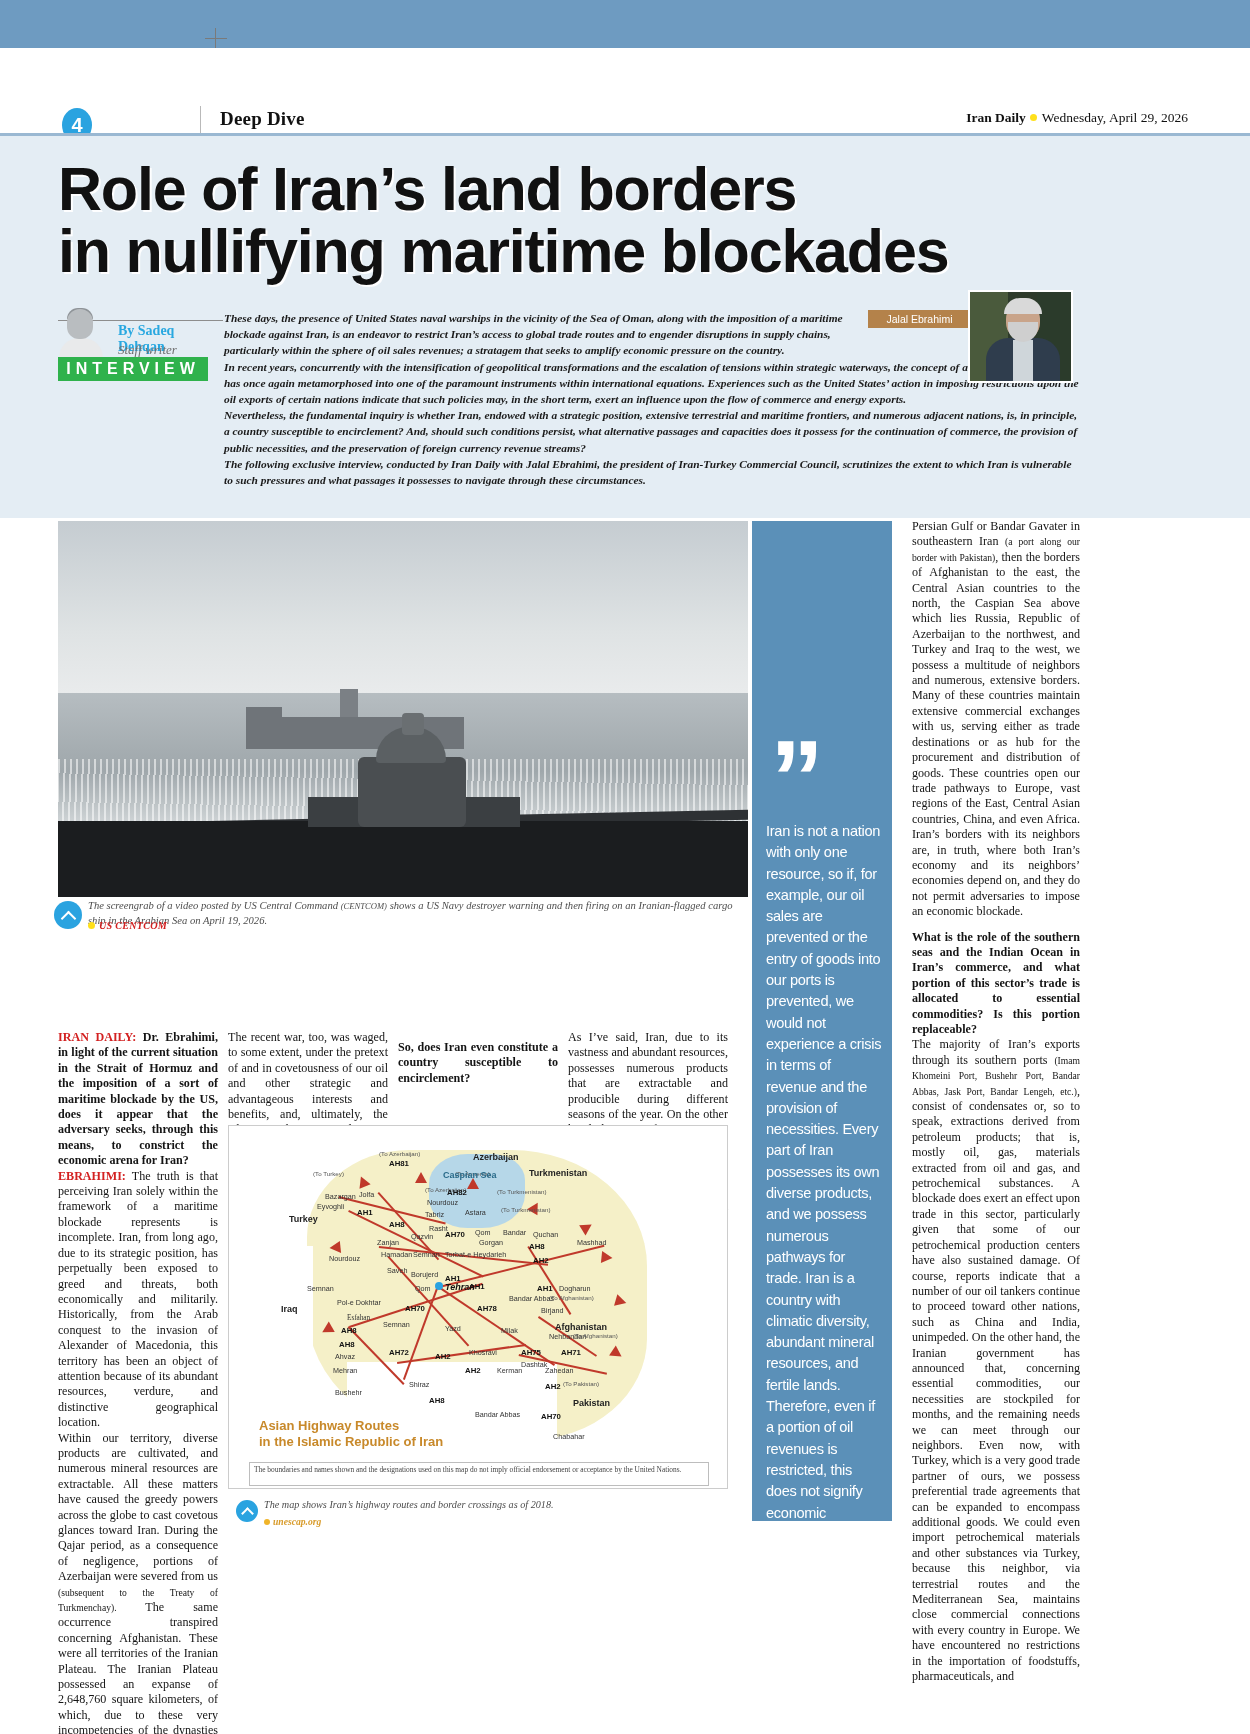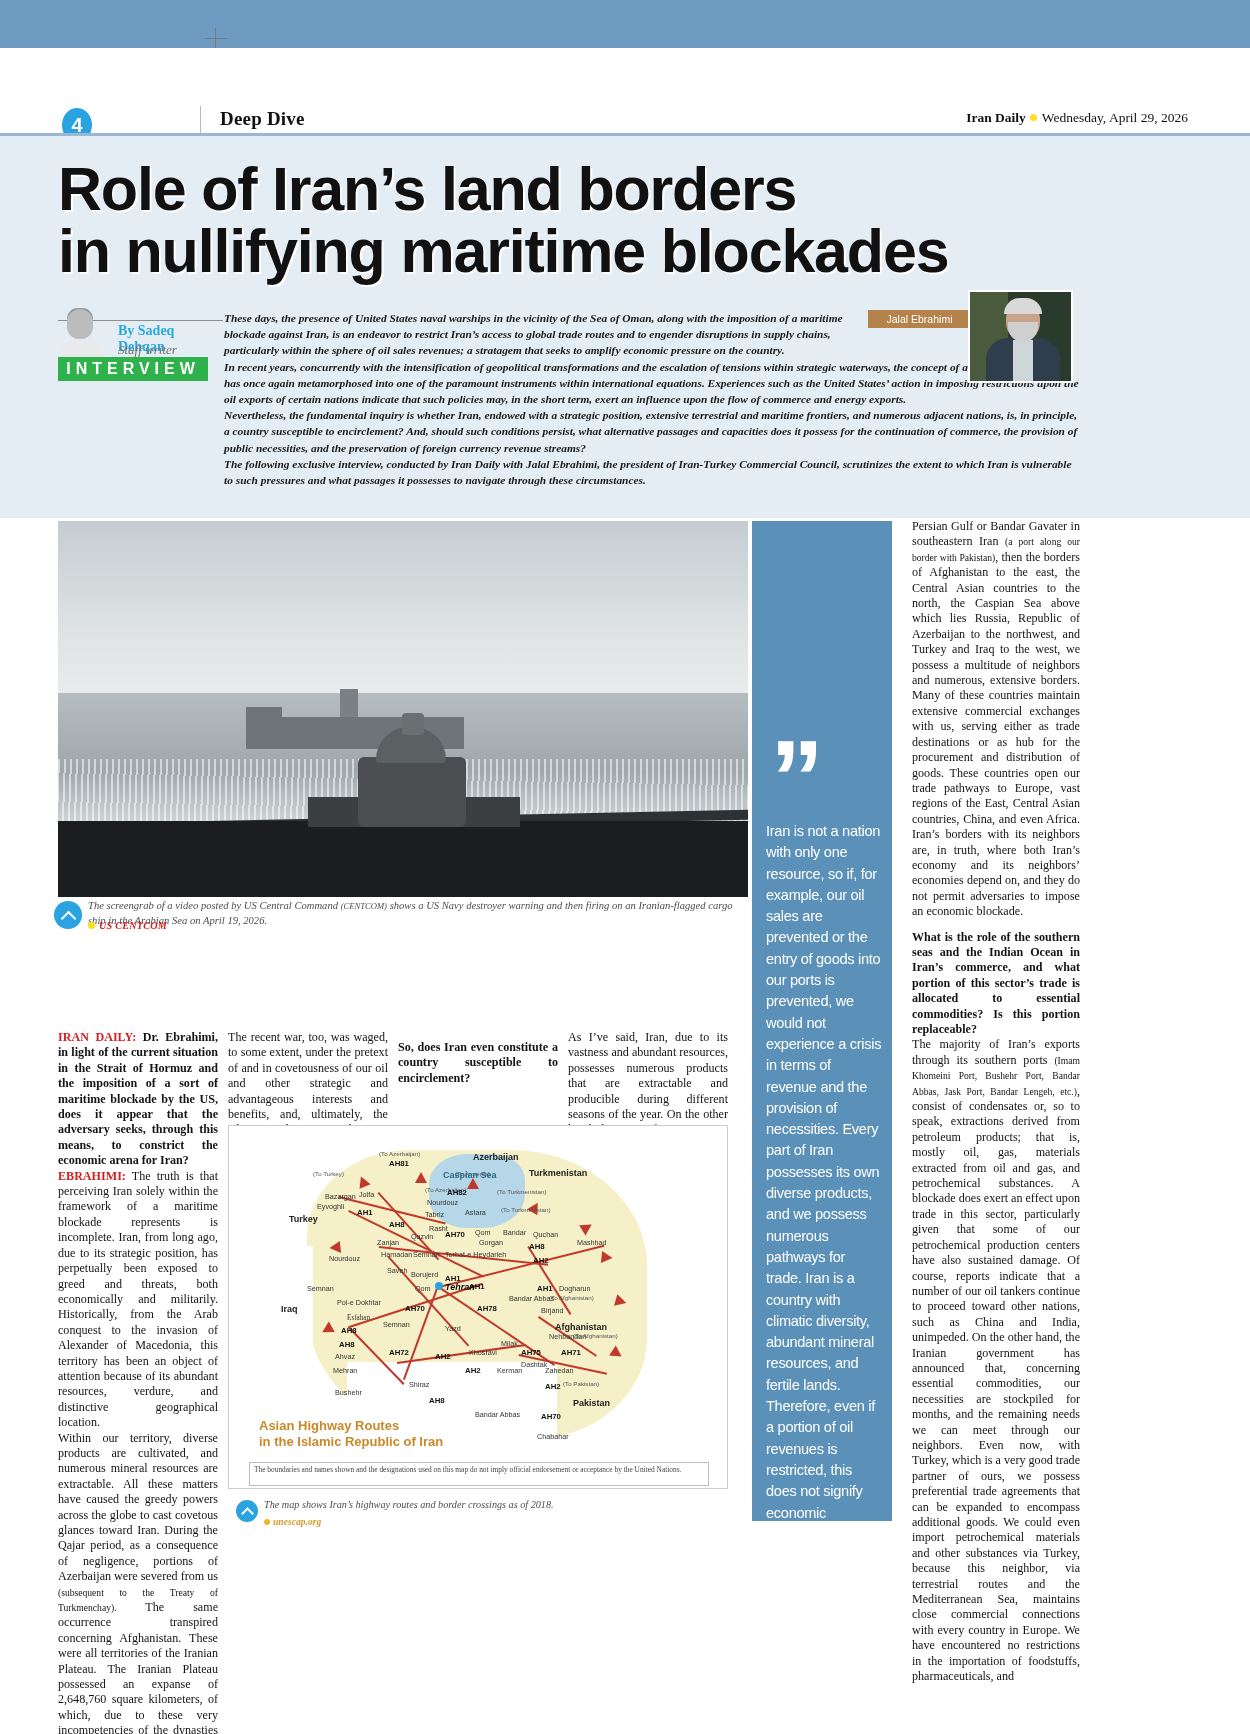--- a/index.html
+++ b/index.html
@@ -445,21 +445,21 @@
   <div class="map-label bold" style="left:176px; top:178px;">AH70</div>
   <div class="map-label bold" style="left:248px; top:178px;">AH78</div>
   <div class="map-label" style="left:280px; top:168px;">Bandar Abbas</div>
   <div class="map-label" style="left:312px; top:180px;">Birjand</div>
   <div class="map-label country" style="left:326px; top:196px;">Afghanistan</div>
   <div class="map-label" style="left:108px; top:172px;">Pol-e Dokhtar</div>
   <div class="map-label" style="left:118px; top:188px;font-family:Liberation Serif, serif;">Esfahan</div>
   <div class="map-label bold" style="left:112px; top:200px;">AH8</div>
   <div class="map-label" style="left:154px; top:194px;">Semnan</div>
   <div class="map-label" style="left:216px; top:198px;">Yazd</div>
-  <div class="map-label" style="left:272px; top:213px;">Milak</div>
+  <div class="map-label" style="left:272px; top:200px;">Milak</div>
   <div class="map-label" style="left:320px; top:206px;">Nehbandan</div>
   <div class="map-label paren" style="left:344px; top:206px;">(To Afghanistan)</div>
   <div class="map-label bold" style="left:110px; top:214px;">AH8</div>
   <div class="map-label" style="left:106px; top:226px;">Ahvaz</div>
   <div class="map-label bold" style="left:160px; top:222px;">AH72</div>
   <div class="map-label bold" style="left:206px; top:226px;">AH2</div>
   <div class="map-label" style="left:240px; top:222px;">Khosravi</div>
   <div class="map-label bold" style="left:292px; top:222px;">AH75</div>
   <div class="map-label" style="left:292px; top:234px;">Dashtak</div>
   <div class="map-label" style="left:104px; top:240px;">Mehran</div>
@@ -468,21 +468,21 @@
   <div class="map-label" style="left:316px; top:240px;">Zahedan</div>
   <div class="map-label bold" style="left:332px; top:222px;">AH71</div>
   <div class="map-label" style="left:160px; top:254px;padding-left:20px;">Shiraz</div>
   <div class="map-label bold" style="left:316px; top:256px;">AH2</div>
   <div class="map-label paren" style="left:334px; top:254px;">(To Pakistan)</div>
   <div class="map-label country" style="left:344px; top:272px;">Pakistan</div>
   <div class="map-label" style="left:106px; top:262px;">Bushehr</div>
   <div class="map-label bold" style="left:200px; top:270px;">AH8</div>
   <div class="map-label" style="left:246px; top:284px;">Bandar Abbas</div>
   <div class="map-label bold" style="left:312px; top:286px;">AH70</div>
-  <div class="map-label" style="left:308px; top:306px;">Chabahar</div>
+  <div class="map-label" style="left:324px; top:306px;">Chabahar</div>
 
   <div class="map-title">
     <span>Asian Highway Routes</span><br>
     <span>in the Islamic Republic of Iran</span>
   </div>
   <div class="map-note">The boundaries and names shown and the designations used on this map do not imply official endorsement or acceptance by the United Nations.</div>
 </div>
 
 <div class="map-caption-arrow"></div>
 <div class="map-caption">The map shows Iran’s highway routes and border crossings as of 2018.</div>

